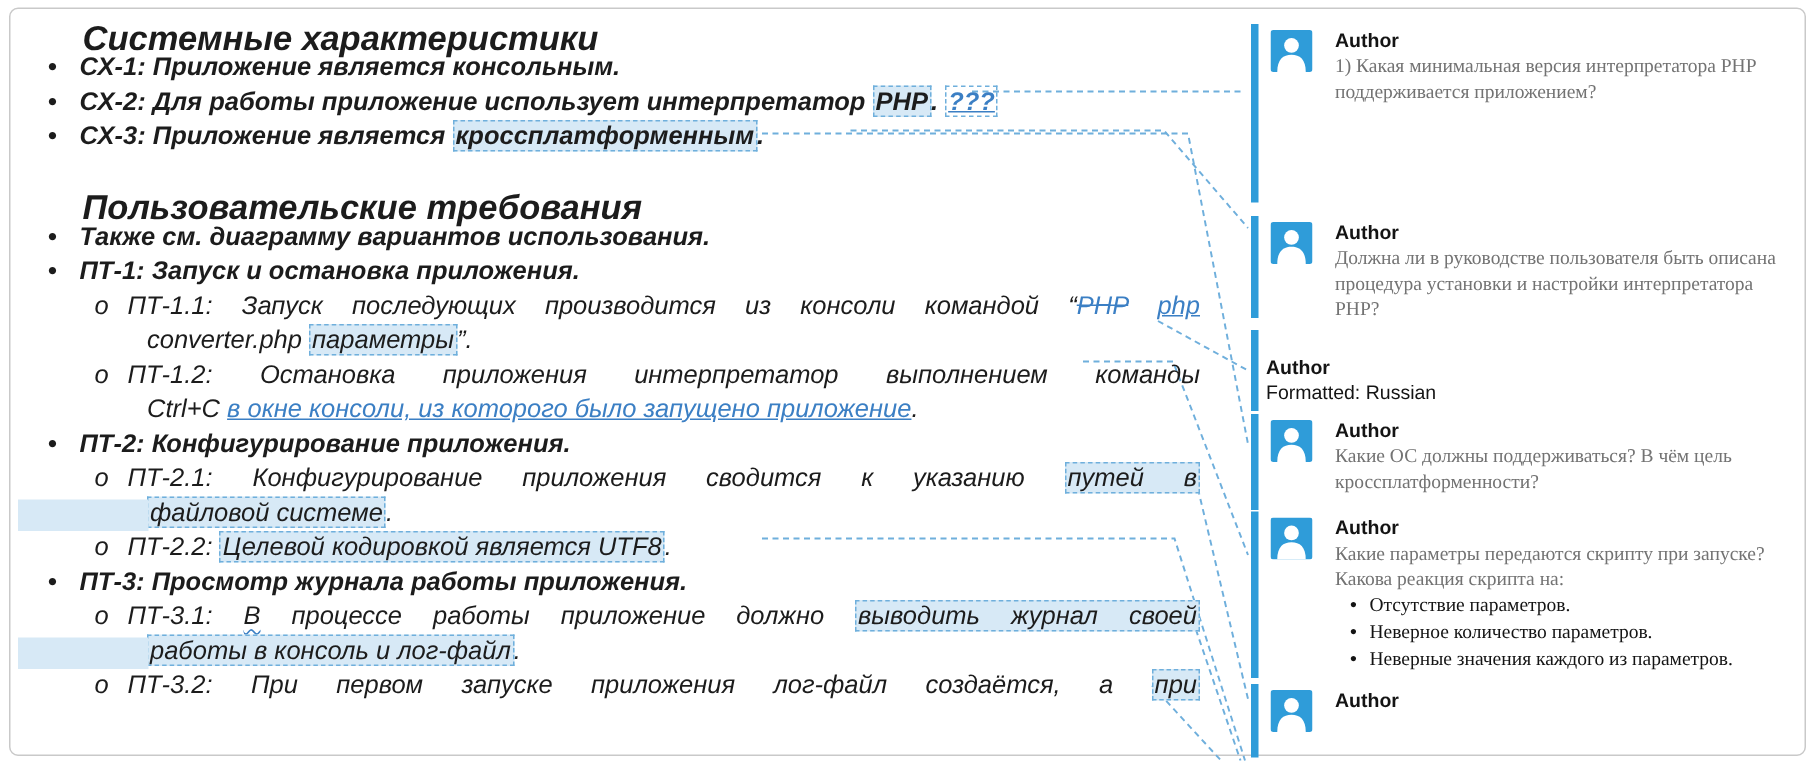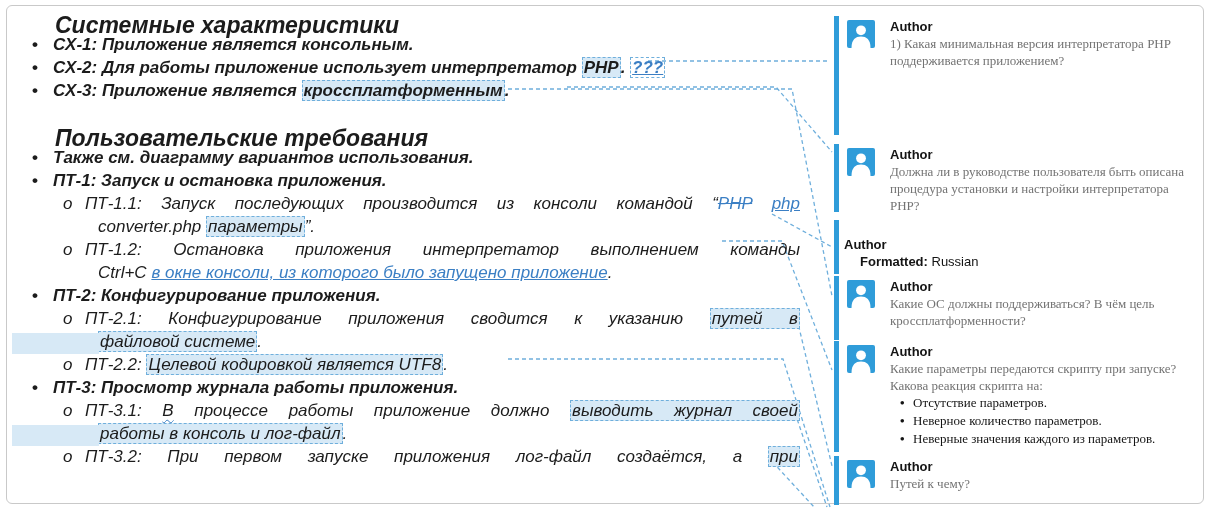--- a/index.html
+++ b/index.html
@@ -34,21 +34,21 @@
   .c4{top:341px;} .c4::before{height:111px;}
   .c5{top:456px;} .c5::before{height:49px;}
   .avatar{position:absolute;left:13px;top:4px;width:28px;height:28px;}
   .cbody{margin-left:56px;padding-top:3px;width:305px;}
   .cbody-note{margin-left:10px;width:330px;}
   .cauthor{font:bold 13px "Liberation Sans",sans-serif;color:#141414;line-height:16px;}
   .ctext{font:13px "Liberation Serif",serif;color:#737373;line-height:17px;}
   .cbull{display:flex;font:13px "Liberation Serif",serif;color:#141414;line-height:18px;}
   .cbull .bmark{display:inline-block;width:13px;margin-left:10px;font-weight:bold;}
   .notetext{font:13px "Liberation Sans",sans-serif;color:#141414;line-height:17px;}
-  .notetext b{font-weight:bold;margin-left:16px;}
+  .notetext b{font-weight:normal;}
 </style>
 </head>
 <body>
 
 <div class="frame"></div>
 
 <svg class="overlay" width="1210" height="510" viewBox="0 0 1210 510">
   <g fill="none" stroke="#6fafdc" stroke-width="1.3" stroke-dasharray="4 3">
     <polyline points="648,61 830,61"></polyline>
     <polyline points="567,87 776,87 832,152"></polyline>
@@ -173,17 +173,16 @@
   </div>
 
   <div class="cmt c5">
     <svg class="avatar" viewBox="0 0 28 28">
         <rect width="28" height="28" rx="2" fill="#2f9cd9"></rect>
         <circle cx="14" cy="10.3" r="4.9" fill="#fff"></circle>
         <path d="M4.5 28 C4.5 19.5 8.5 16.5 14 16.5 C19.5 16.5 23.5 19.5 23.5 28 Z" fill="#fff"></path>
       </svg>
     <div class="cbody">
       <div class="cauthor">Author</div>
-      <div class="ctext">Путей к чему?</div>
     </div>
   </div>
 
 </div>
 
 </body></html>

